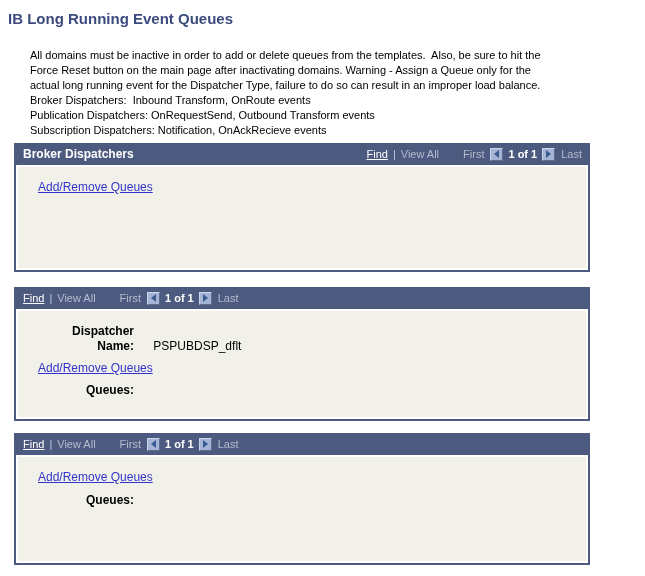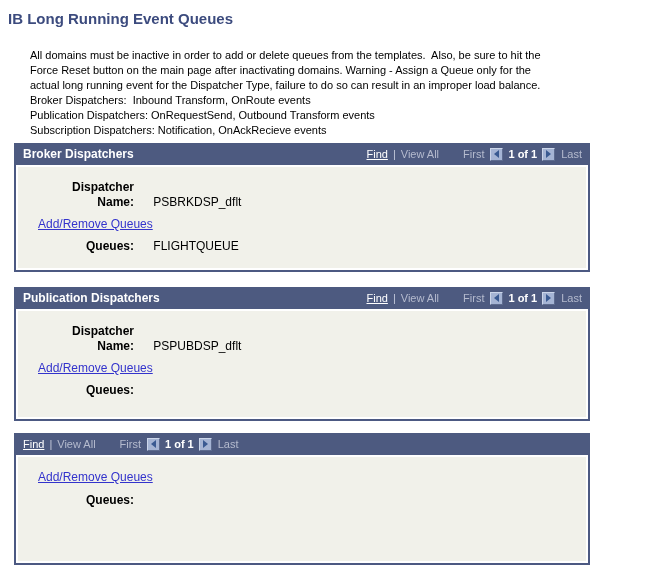--- a/index.html
+++ b/index.html
@@ -91,38 +91,29 @@
         </span>
       <span class="nav-pos">1 of 1</span>
       <span class="arrow-btn">
           <span class="tri-right"></span>
         </span>
       <span class="nav-last">Last</span>
     </span>
   </div>
   <div class="gb-body">
     <div class="gb-fill fill-0">
-      <div class="row">
-        <span class="lbl">Dispatcher Name:</span>
-        <span class="val">PSBRKDSP_dflt</span>
-      </div>
       <div class="row link-row">
         <a class="page-link">Add/Remove Queues</a>
-      </div>
-      <div class="row row-queues">
-        <span class="lbl">Queues:</span>
-        <span class="val">FLIGHTQUEUE</span>
       </div>
     </div>
   </div>
 </div>
 
 <div class="groupbox gap-lg">
   <div class="gb-header">
-    <span class="gb-title">Publication Dispatchers</span>
     <span class="gb-nav">
       <a class="nav-find">Find</a>
       <span class="nav-sep">|</span>
       <span class="nav-viewall">View All</span>
       <span class="nav-first">First</span>
       <span class="arrow-btn">
           <span class="tri-left"></span>
         </span>
       <span class="nav-pos">1 of 1</span>
       <span class="arrow-btn">

